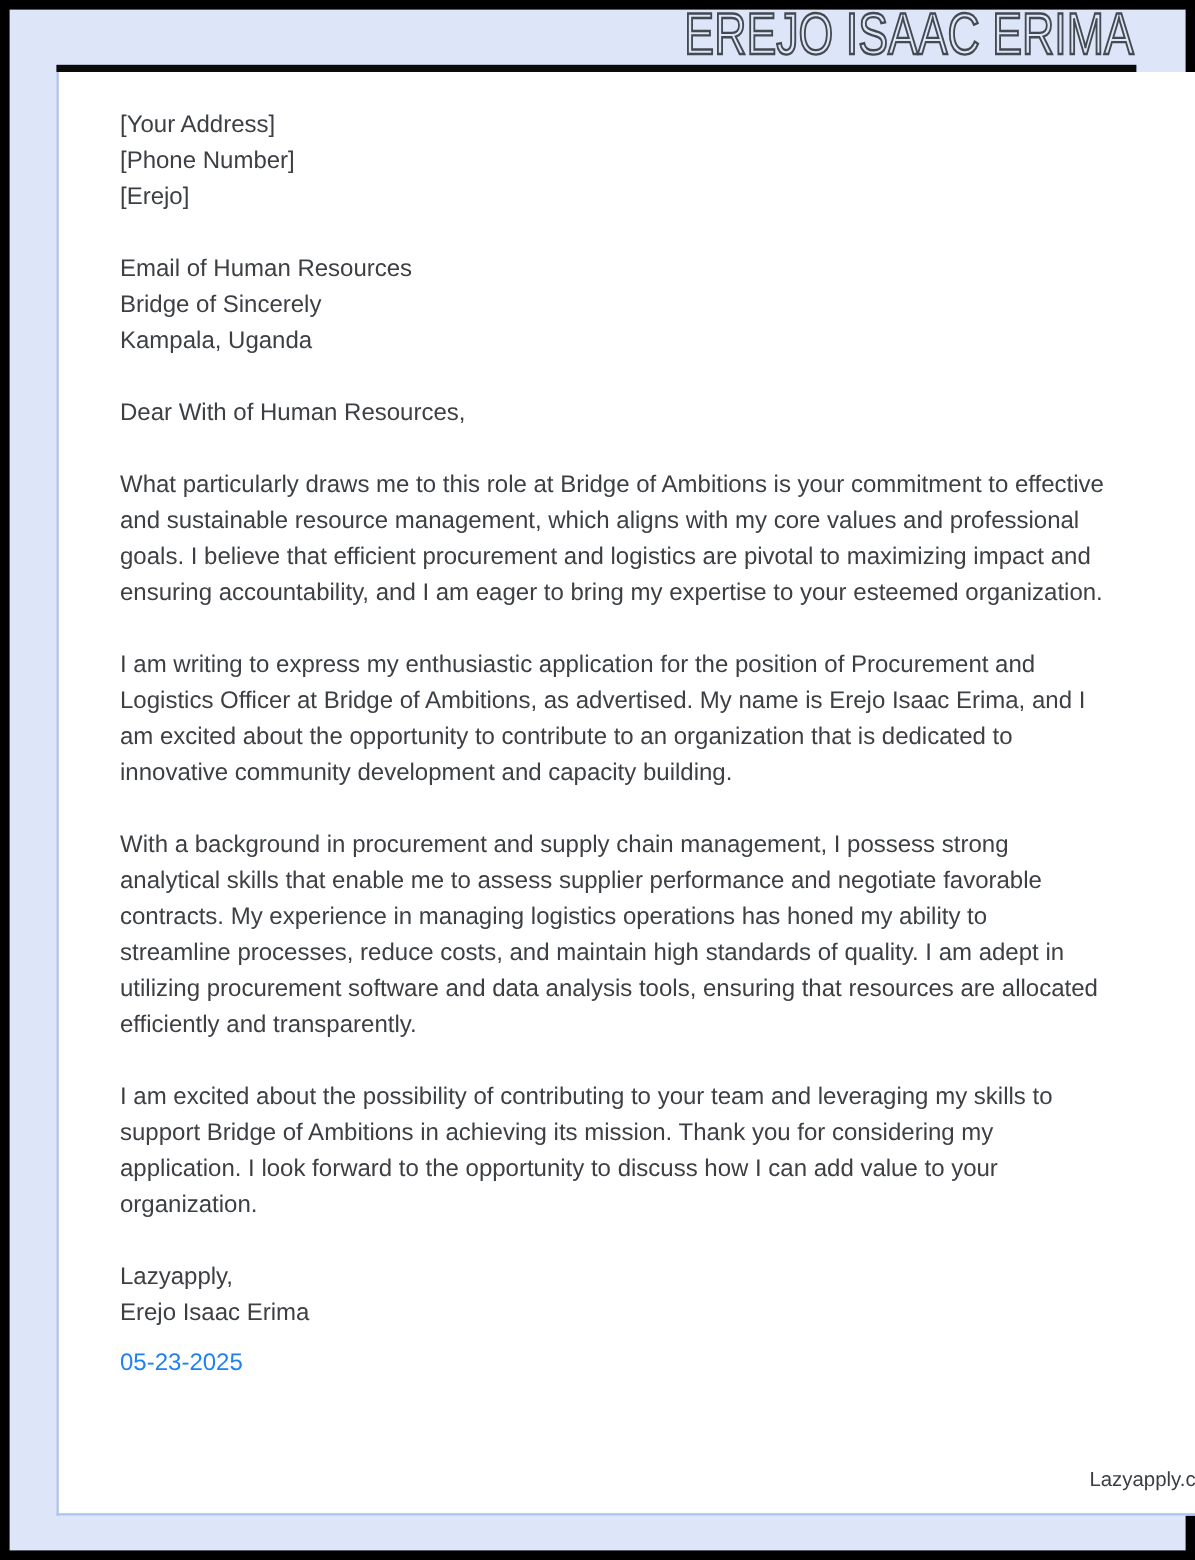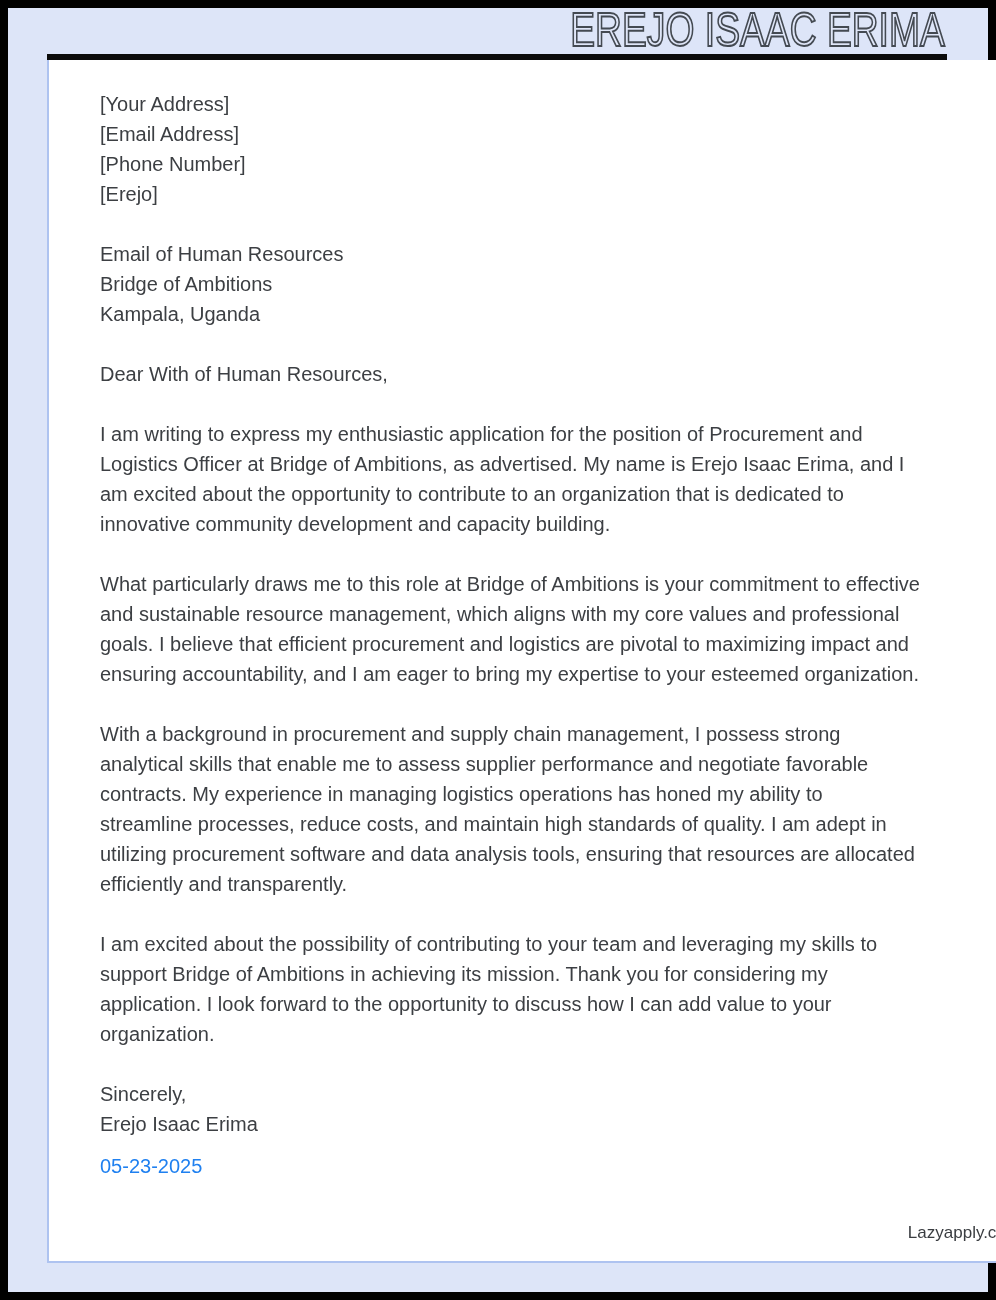--- a/index.html
+++ b/index.html
@@ -93,40 +93,39 @@
 
 <div class="header-name">EREJO ISAAC ERIMA</div>
 
 <div class="top-bar"></div>
 
 <div class="page">
   <div class="content">
 
     <div class="block">
       <div>[Your Address]</div>
-      <div>[Email Address]</div>
       <div>[Phone Number]</div>
       <div>[Erejo]</div>
     </div>
 
     <div class="block">
       <div>Email of Human Resources</div>
-      <div>Bridge of Ambitions</div>
+      <div>Bridge of Sincerely</div>
       <div>Kampala, Uganda</div>
     </div>
 
     <div class="block">Dear With of Human Resources,</div>
 
+    <p>What particularly draws me to this role at Bridge of Ambitions is your commitment to effective and sustainable resource management, which aligns with my core values and professional goals. I believe that efficient procurement and logistics are pivotal to maximizing impact and ensuring accountability, and I am eager to bring my expertise to your esteemed organization.</p>
     <p>I am writing to express my enthusiastic application for the position of Procurement and Logistics Officer at Bridge of Ambitions, as advertised. My name is Erejo Isaac Erima, and I am excited about the opportunity to contribute to an organization that is dedicated to innovative community development and capacity building.</p>
-    <p>What particularly draws me to this role at Bridge of Ambitions is your commitment to effective and sustainable resource management, which aligns with my core values and professional goals. I believe that efficient procurement and logistics are pivotal to maximizing impact and ensuring accountability, and I am eager to bring my expertise to your esteemed organization.</p>
     <p>With a background in procurement and supply chain management, I possess strong analytical skills that enable me to assess supplier performance and negotiate favorable contracts. My experience in managing logistics operations has honed my ability to streamline processes, reduce costs, and maintain high standards of quality. I am adept in utilizing procurement software and data analysis tools, ensuring that resources are allocated efficiently and transparently.</p>
     <p>I am excited about the possibility of contributing to your team and leveraging my skills to support Bridge of Ambitions in achieving its mission. Thank you for considering my application. I look forward to the opportunity to discuss how I can add value to your organization.</p>
 
     <div class="block closing">
-      <div>Sincerely,</div>
+      <div>Lazyapply,</div>
       <div>Erejo Isaac Erima</div>
     </div>
 
     <div class="date">05-23-2025</div>
   </div>
 
   <div class="watermark">Lazyapply.com</div>
 </div>
 
 </body></html>

